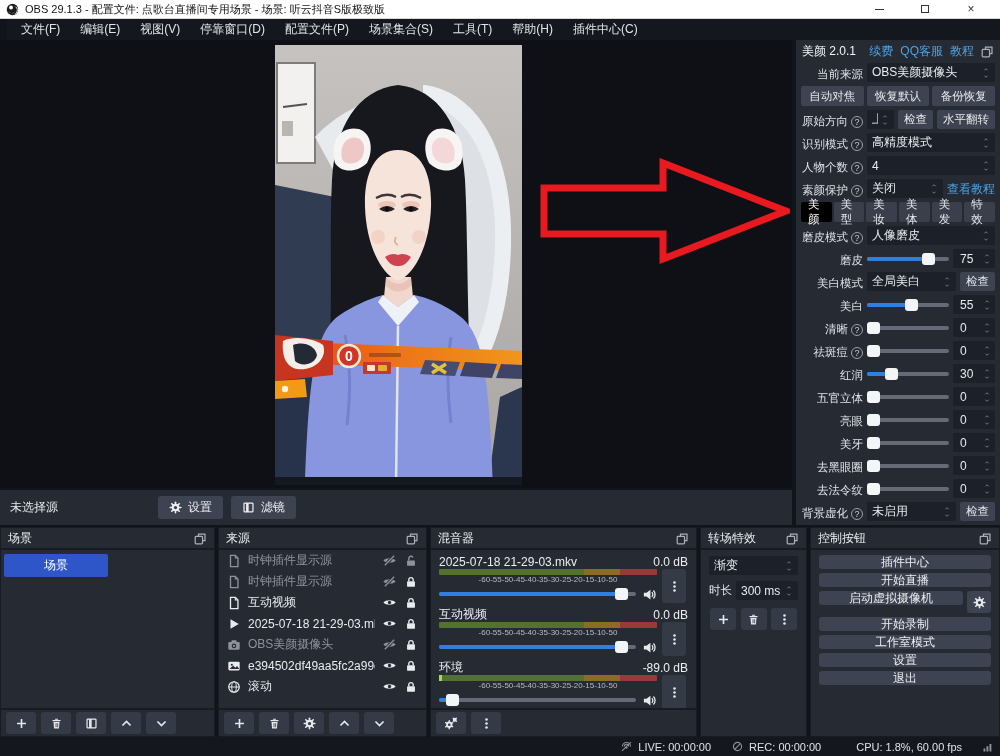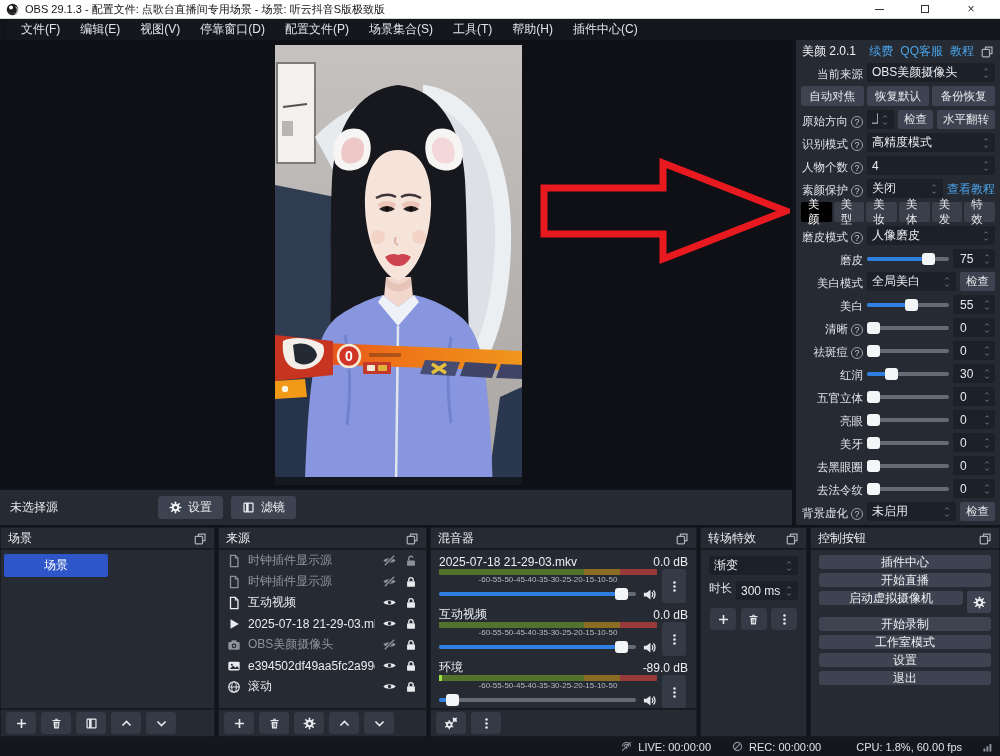--- a/index.html
+++ b/index.html
@@ -70,21 +70,21 @@
   .d-mixer{left:430px;width:267px}
   .mch{margin:4px 8px 2px;display:grid;grid-template-columns:1fr 26px;column-gap:5px}
   .mch .nrow{grid-column:1/3;display:flex;justify-content:space-between;height:15px;align-items:center;color:#eceef1}
   .meter{height:6px;border-radius:1px;position:relative;background:linear-gradient(to right,#53722b 0,#53722b 66.5%,#8a6d22 66.5%,#8a6d22 83%,#993a3a 83%,#993a3a 100%);align-self:center}
   .sliver{position:absolute;left:0;top:0;bottom:0;width:3px;background:#9ce24a}
   .ticks{display:flex;justify-content:center;font-size:8px;color:#b6bac2;height:10px;line-height:10px}
   .vrow{display:flex;align-items:center;gap:6px;height:17px}
   .vrow .sld{height:17px}
   .kebabbtn{grid-row:2/5;grid-column:2;align-self:center;width:24px;height:34px;background:#343a46;border-radius:3px;display:flex;align-items:center;justify-content:center;color:#e6e8ec}
   .d-trans{left:700px;width:107px}
-  .txrow{display:flex;gap:4px;margin:6px 8px 0}
+  .txrow{display:flex;align-items:center;gap:4px;margin:6px 8px 0}
   .txlbl{color:#dfe2e7;white-space:nowrap;font-size:11.5px}
   .txtool{display:flex;justify-content:space-between;margin:8px 9px 0}
   .txtool .tbtn{width:26px}
   .d-ctl{left:810px;width:190px}
   .cbtn{margin:0 8px 4px;height:14px;background:#3d4350;border-radius:3px;display:flex;align-items:center;justify-content:center;color:#eceef1}
   .cbtn.first{margin-top:5px}
   .crow{display:flex;gap:4px;margin:0 8px 4px}
   .crow .cbtn{flex:1;margin:0}
   .gearbox{width:24px;height:22px;background:#3d4350;border-radius:3px;display:flex;align-items:center;justify-content:center}
 

